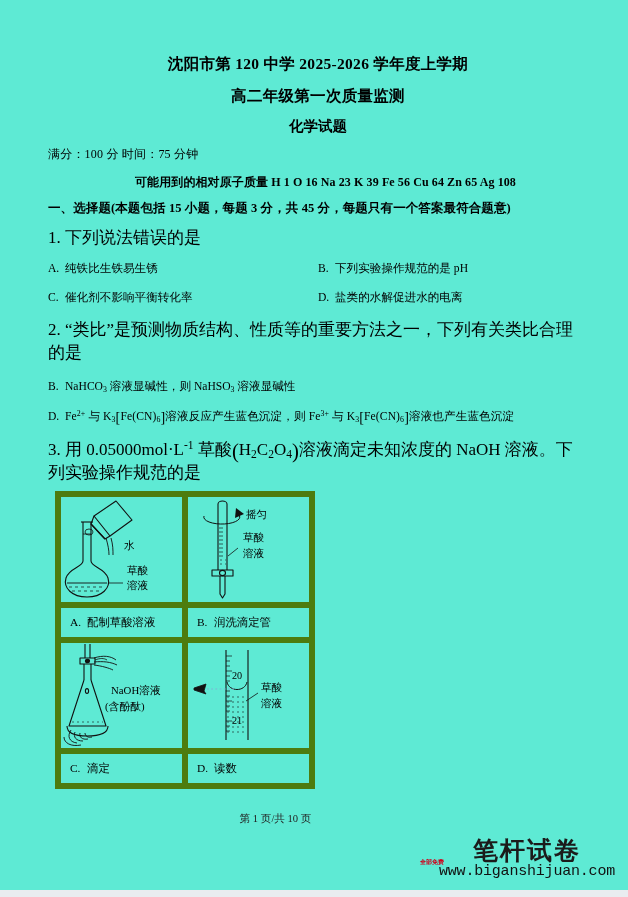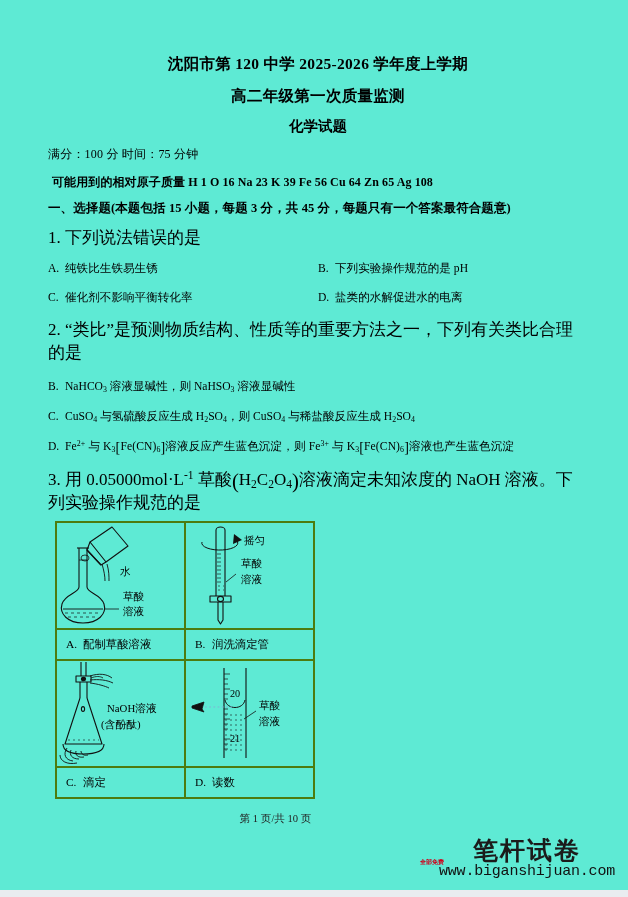--- a/index.html
+++ b/index.html
@@ -45,24 +45,24 @@
     font-size: 14.5px;
     margin: 0 0 10px 0;
   }
   .meta-line {
     font-weight: normal;
     font-size: 12px;
     margin: 0 0 11px 0;
     letter-spacing: 0.2px;
   }
   .mass-line {
-    text-align: left;
+    text-align: center;
     font-weight: bold;
     font-size: 12px;
-    margin: 0 0 9px 4px;
+    margin: 0 0 9px 15px;
     letter-spacing: 0.1px;
   }
   .section-head {
     font-weight: bold;
     font-size: 12.5px;
     margin: 0 0 10px 0;
     letter-spacing: 0.1px;
   }
 
   
@@ -98,21 +98,21 @@
   .tight { letter-spacing: 0.1px; }
 
   
   .exp-table {
     border-collapse: collapse;
     margin: 2px 0 0 7px;
     width: 260px;
     table-layout: fixed;
   }
   .exp-table td {
-    border: 2px solid #4d7c0f;
+    border: 6px solid #4d7c0f;
     padding: 0;
     vertical-align: middle;
   }
   .exp-table td.fig {
     height: 105px;
     text-align: center;
   }
   .exp-table td.cap {
     height: 29px;
     font-size: 11.4px;
@@ -221,23 +221,20 @@
       </div>
     </div>
 
     <div class="q-stem" style="margin-bottom:14px;">2. “类比”是预测物质结构、性质等的重要方法之一，下列有关类比合理的是</div>
 
 
     <div class="opt-single">
       <span class="lbl">B.</span><span class="fml">NaHCO<sub>3</sub> 溶液显碱性，则 NaHSO<sub>3</sub> 溶液显碱性</span>
     </div>
 
-    <div class="opt-single">
-      <span class="lbl">C.</span><span class="fml">CuSO<sub>4</sub> 与氢硫酸反应生成 H<sub>2</sub>SO<sub>4</sub>，则 CuSO<sub>4</sub> 与稀盐酸反应生成 H<sub>2</sub>SO<sub>4</sub></span>
-    </div>
 
     <div class="opt-single">
       <span class="lbl">D.</span><span class="fml tight">Fe<sup>2+</sup> 与 K<sub>3</sub><span class="brk">[</span>Fe(CN)<sub>6</sub><span class="brk">]</span>溶液反应产生蓝色沉淀，则 Fe<sup>3+</sup> 与 K<sub>3</sub><span class="brk">[</span>Fe(CN)<sub>6</sub><span class="brk">]</span>溶液也产生蓝色沉淀</span>
     </div>
 
     <div class="q-stem" style="margin-bottom:6px;">
       <span class="lbl">3.</span><span class="fml">用 0.05000mol·L<sup>-1</sup> 草酸<span class="pbrk">(</span>H<sub>2</sub>C<sub>2</sub>O<sub>4</sub><span class="pbrk">)</span>溶液滴定未知浓度的 NaOH 溶液。下列实验操作规范的是</span>
     </div>
 
     <table class="exp-table">

